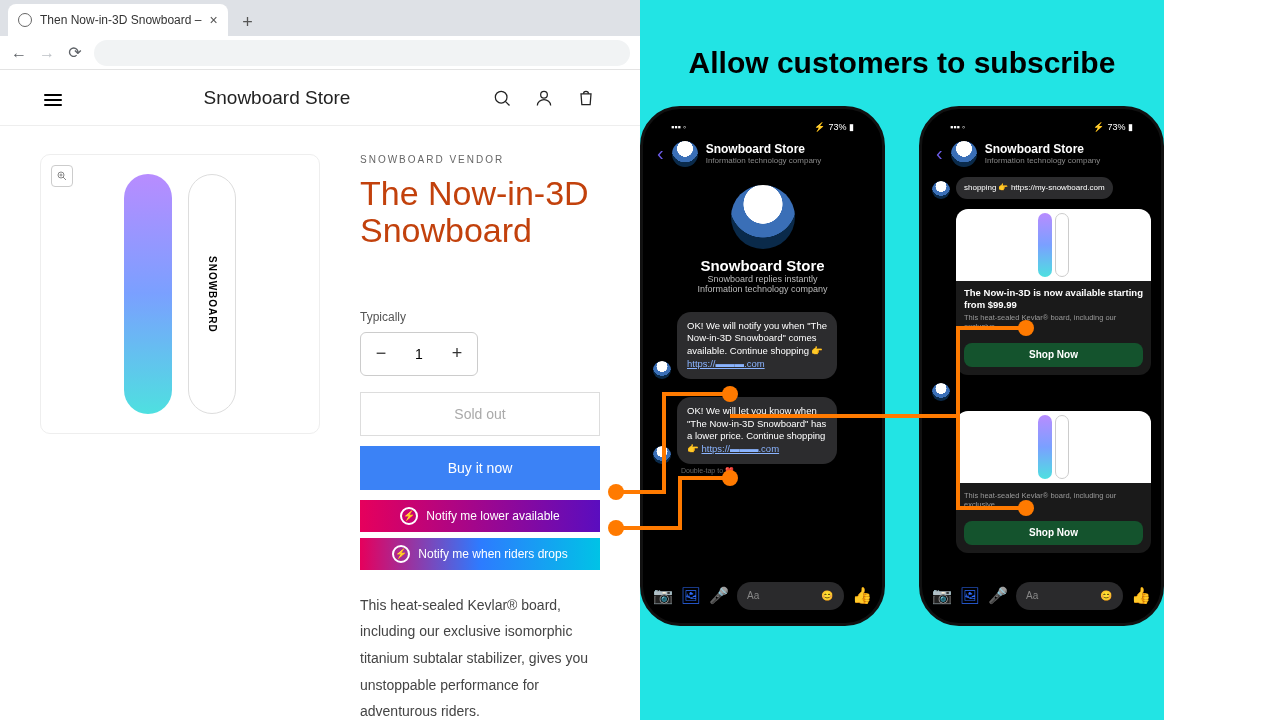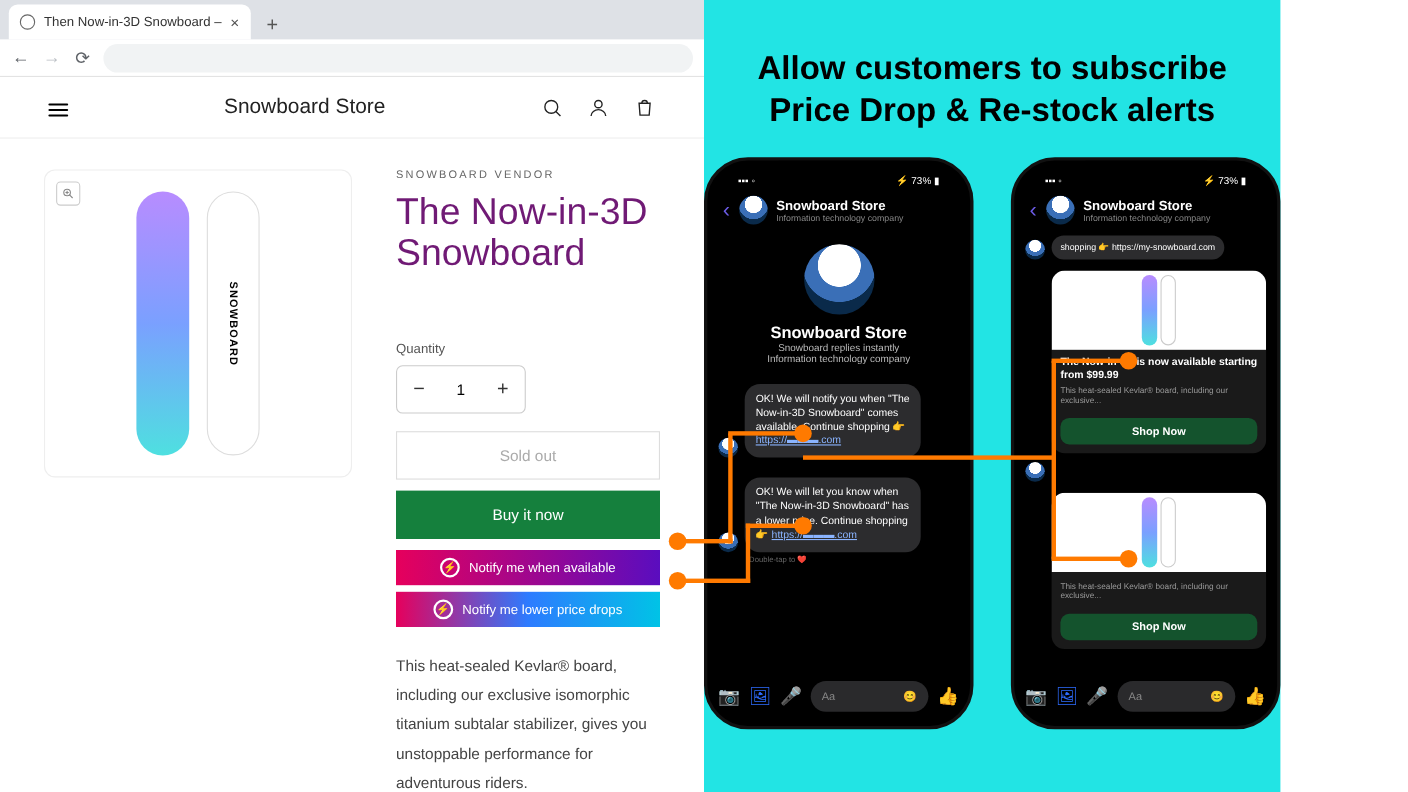--- a/index.html
+++ b/index.html
@@ -24,28 +24,28 @@
   .hdricons svg { width: 20px; height: 20px; }
   
   .content { flex: 1; display: flex; padding: 28px 40px 0 40px; gap: 40px; overflow: hidden; }
   .imgcol { width: 280px; }
   .imgcard { border: 1px solid #eee; border-radius: 10px; height: 280px; position: relative; display: flex; align-items: center; justify-content: center; gap: 16px; }
   .zoom { position: absolute; top: 10px; left: 10px; width: 22px; height: 22px; border: 1px solid #ccc; border-radius: 4px; display:flex; align-items:center; justify-content:center; }
   .board { width: 48px; height: 240px; border-radius: 24px; background: linear-gradient(180deg,#b88cff 0%, #7aa0ff 50%, #4ee0e0 100%); }
   .board2 { width: 48px; height: 240px; border-radius: 24px; background: #fff; border: 1px solid #ddd; display:flex; align-items:center; justify-content:center; color:#000; font-weight:700; font-size:10px; writing-mode: vertical-rl; text-orientation: mixed; letter-spacing:1px;}
   .detcol { flex: 1; }
   .vendor { font-size: 10px; letter-spacing: 2px; color: #666; margin-bottom: 10px; }
-  .ptitle { font-size: 34px; line-height: 1.1; color: #701a75; font-weight: 400; margin-bottom: 60px; }
+  .ptitle { font-size: 34px; line-height: 1.1; color: #c2410c; font-weight: 400; margin-bottom: 60px; }
   .qlabel { font-size: 12px; color: #555; margin-bottom: 8px; }
   .qty { display: inline-flex; border: 1px solid #ccc; border-radius: 6px; height: 44px; align-items: center; margin-bottom: 16px; }
   .qtybtn { width: 40px; text-align: center; font-size: 18px; color: #333; }
   .qtyval { width: 36px; text-align: center; font-size: 14px; }
   .btn { width: 240px; height: 44px; display: flex; align-items: center; justify-content: center; font-size: 14px; margin-bottom: 10px; border-radius: 0; }
   .soldout { border: 1px solid #ddd; color: #aaa; background: #fff; }
-  .buynow { background: #15803d; color: #fff; }
+  .buynow { background: #3b82f6; color: #fff; }
   .notify { width: 240px; height: 32px; display: flex; align-items: center; justify-content: center; color: #fff; font-size: 12px; gap: 8px; margin-bottom: 6px; position: relative; }
   .notify1 { background: linear-gradient(90deg, #e6005c 0%, #5a0dbf 100%); }
   .notify2 { background: linear-gradient(90deg, #e6005c 0%, #2d7bff 50%, #00c3e6 100%); }
   .notify .dot { width: 18px; height: 18px; border-radius: 50%; border: 2px solid #fff; display:flex; align-items:center; justify-content:center; font-size:10px;}
   .desc { font-size: 14px; color: #444; line-height: 1.9; margin-top: 22px; width: 240px; }
   
   .promo { width: 524px; height: 720px; background: #22e4e4; position: relative; padding-top: 44px; }
   .promo h1 { text-align: center; font-size: 30px; font-weight: 800; color: #000; line-height: 1.25; }
   .phones { display: flex; justify-content: center; gap: 34px; margin-top: 24px; }
   .phone { width: 256px; height: 520px; background: #000; border-radius: 40px; border: 3px solid #111; position: relative; overflow: hidden; padding: 10px 10px 0 10px; color: #fff; }
@@ -140,46 +140,45 @@
           </div>
           <div class="board"></div>
           <div class="board2">
               <span>SNOWBOARD</span>
             </div>
         </div>
       </div>
       <div class="detcol">
         <div class="vendor">SNOWBOARD VENDOR</div>
         <div class="ptitle">The Now-in-3D Snowboard</div>
-        <div class="qlabel">Quantity</div>
+        <div class="qlabel">Typically</div>
         <div class="qty">
           <div class="qtybtn">−</div>
           <div class="qtyval">1</div>
           <div class="qtybtn">+</div>
         </div>
         <div class="btn soldout">Sold out</div>
         <div class="btn buynow">Buy it now</div>
         <div class="notify notify1">
           <span class="dot">⚡</span>
-          <span>Notify me when available</span>
+          <span>Notify me lower available</span>
         </div>
         <div class="notify notify2">
           <span class="dot">⚡</span>
-          <span>Notify me lower price drops</span>
+          <span>Notify me when riders drops</span>
         </div>
         <div class="desc">This heat-sealed Kevlar® board, including our exclusive isomorphic titanium subtalar stabilizer, gives you unstoppable performance for adventurous riders.</div>
         
       </div>
     </div>
   </div>
 
   <div class="promo">
     <h1>
       <span>Allow customers to subscribe</span><br>
-      <span>Price Drop &amp; Re-stock alerts</span>
     </h1>
     <div class="phones">
 
       <div class="phone">
         <div class="notch"></div>
         <div class="statusbar">
           <span>▪▪▪ ◦</span>
           <span>9:17 AM</span>
           <span>⚡ <span>73%</span> ▮</span>
         </div>

